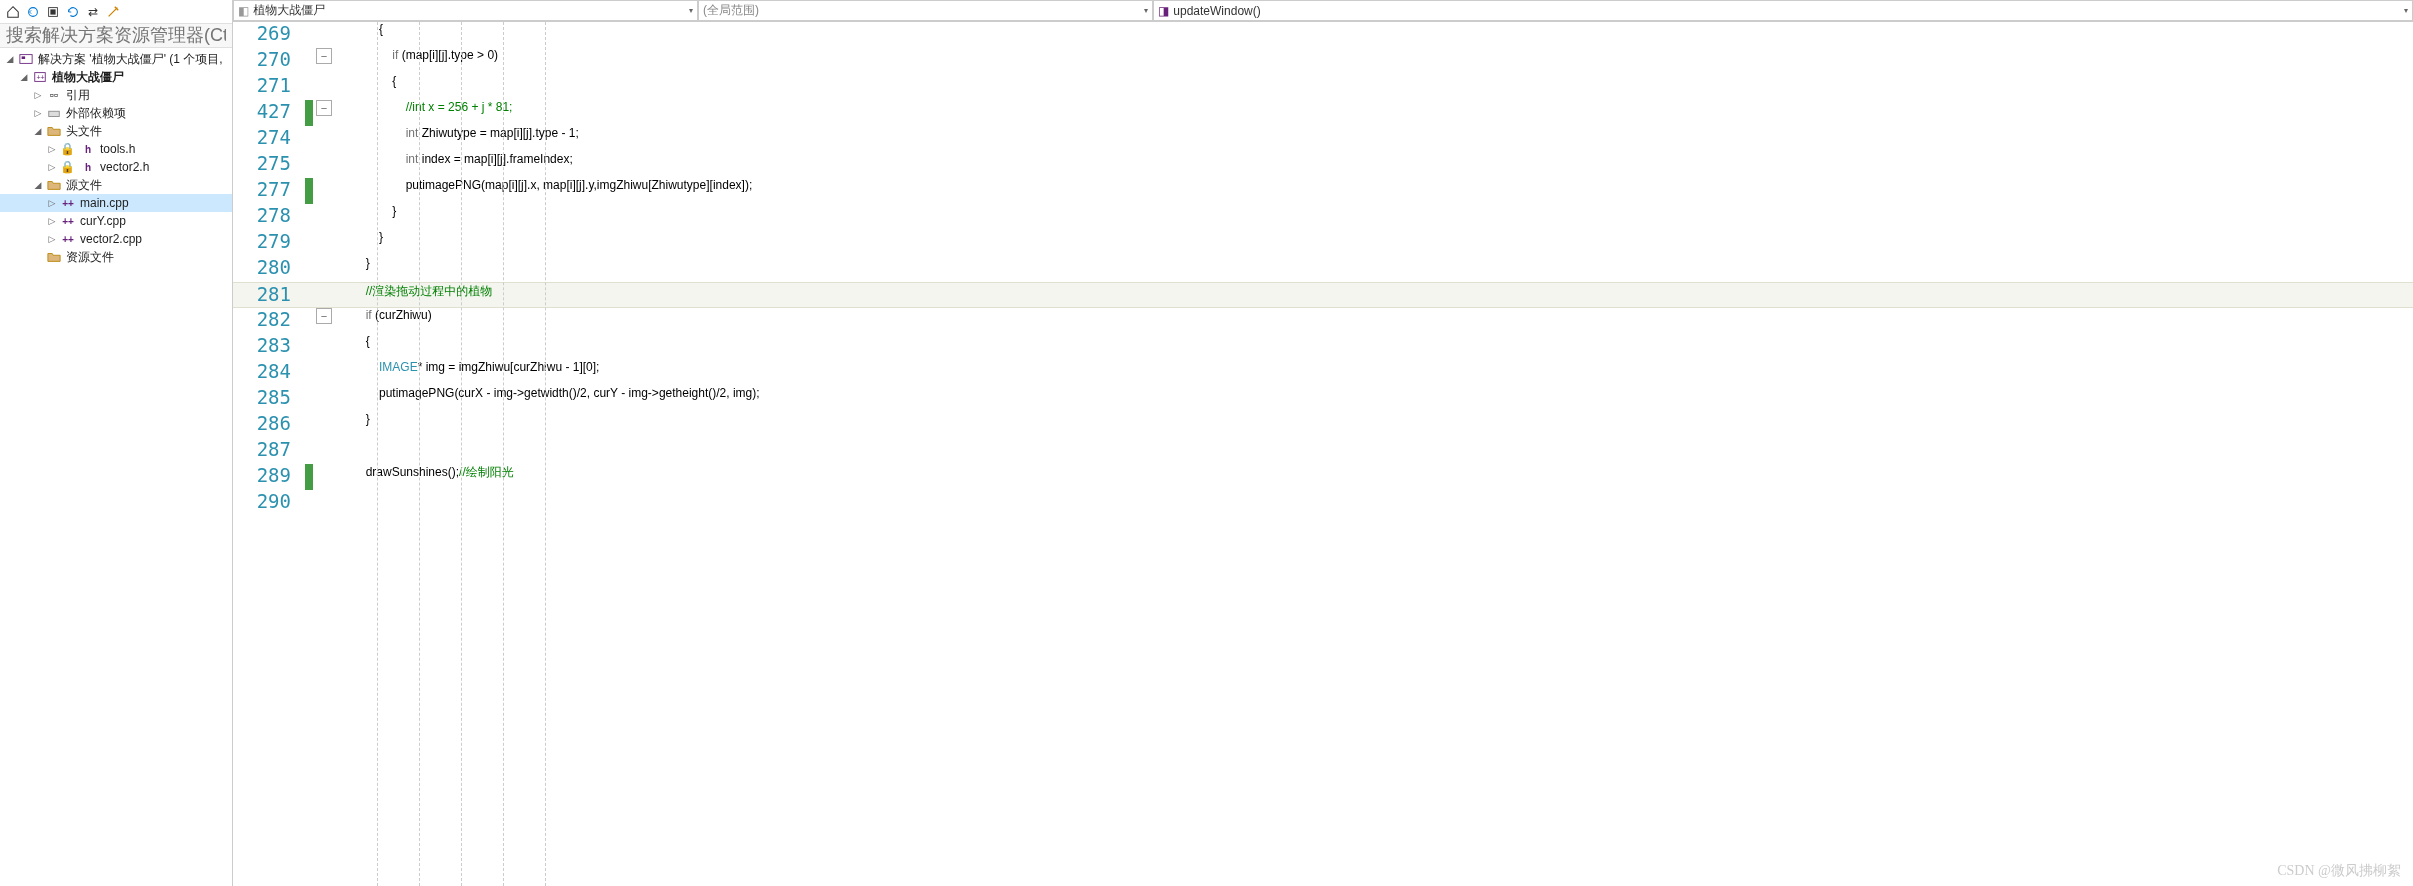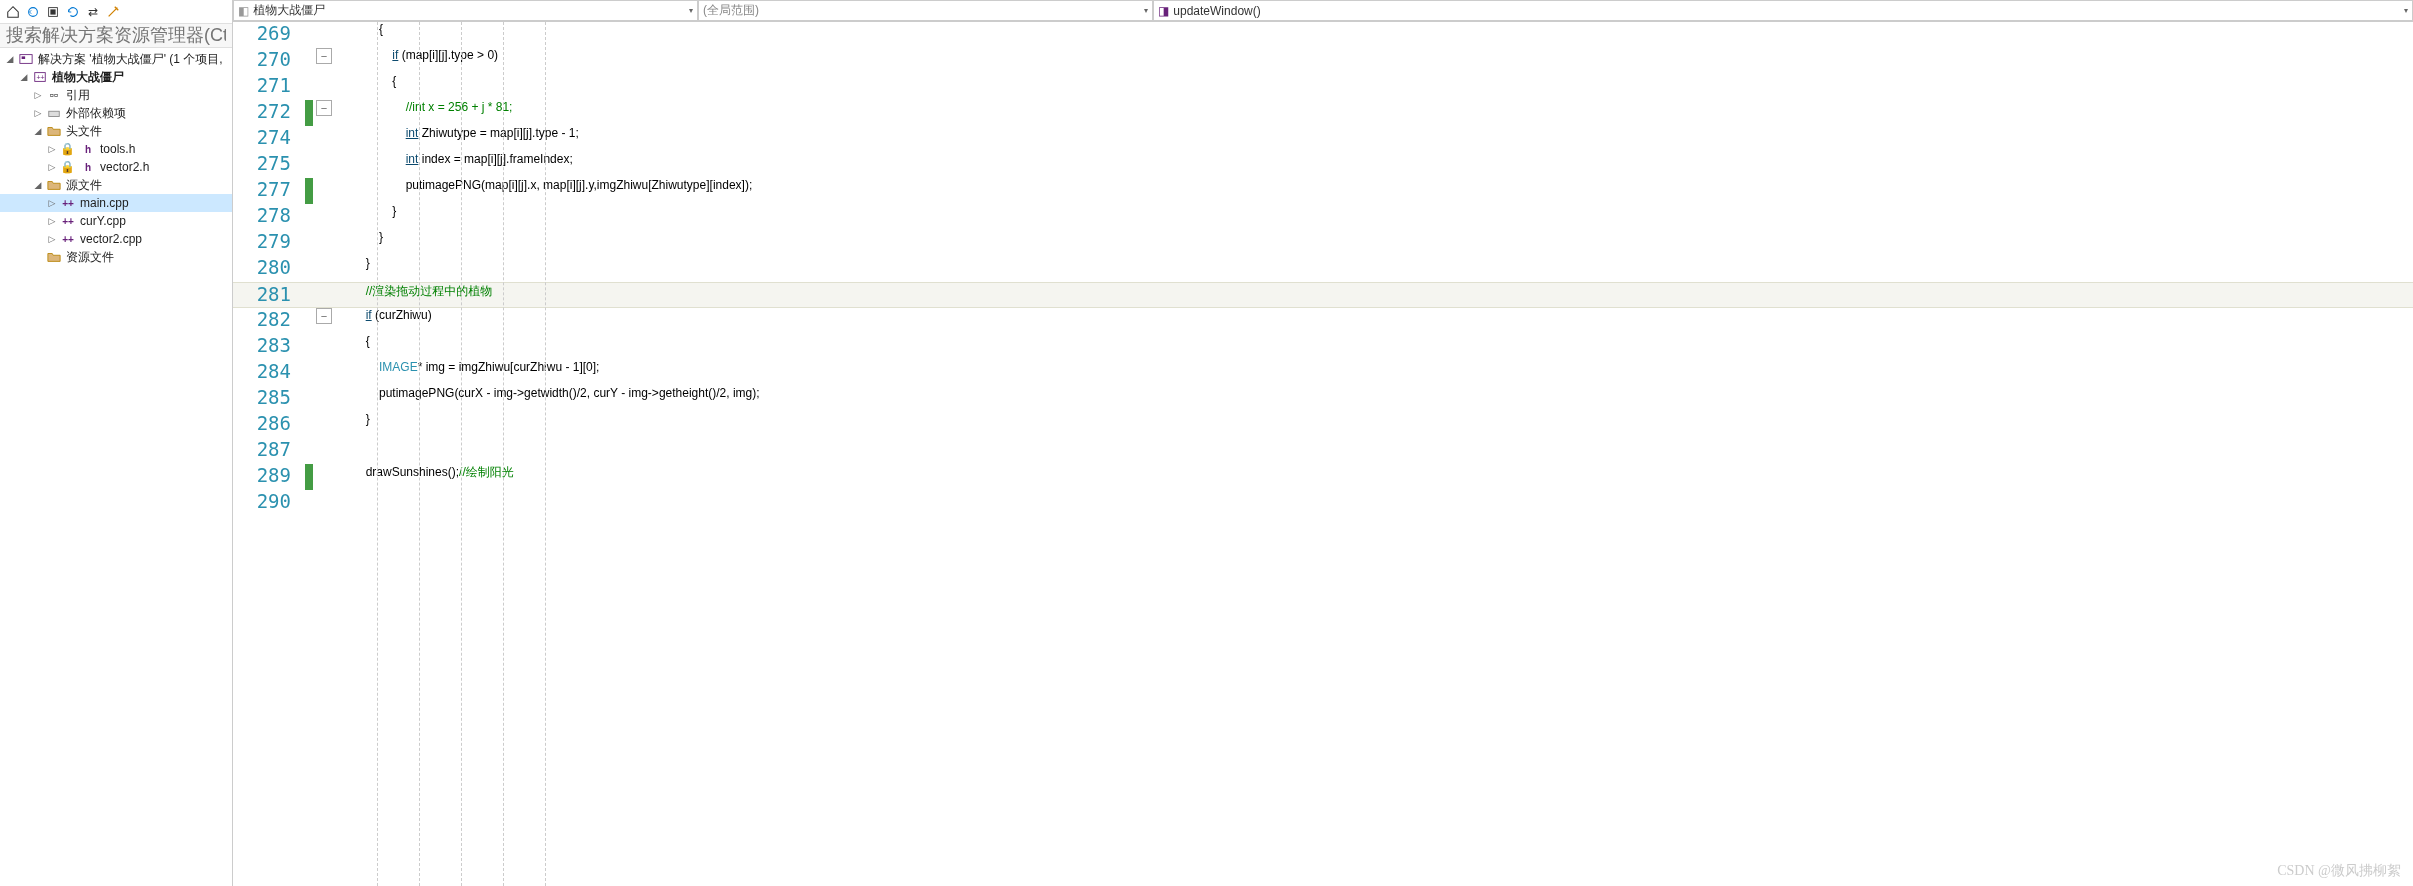--- a/index.html
+++ b/index.html
@@ -41,21 +41,21 @@
 
 .line { display: flex; height: 26px; align-items: flex-start; }
 .line.highlight { background: #f5f5f0; border-top: 1px solid #e0e0d0; border-bottom: 1px solid #e0e0d0; box-sizing: border-box; }
 .ln { width: 72px; text-align: right; padding-right: 14px; color: #2b91af; font-family: "Consolas", monospace; font-size: 19px; }
 .change-mark { width: 8px; height: 26px; }
 .change-mark.green { background: #449c44; }
 .fold { width: 16px; height: 16px; border: 1px solid #aaa; display: flex; align-items: center; justify-content: center; font-size: 11px; color: #666; cursor: pointer; background: #fff; margin: 0 2px; }
 .code-text { white-space: pre; padding-left: 4px; }
 .guide { position: absolute; top: 0; bottom: 0; border-left: 1px dashed #ccc; }
 
-.kw { color: #0c4a6e; text-decoration: underline; }
+.kw { color: #737373; }
 .cmt { color: #008000; }
 .type { color: #2b91af; }
 
 .watermark { position: absolute; bottom: 6px; right: 12px; color: #ccc; font-size: 14px; font-family: "Microsoft YaHei"; }
 </style>
 </head>
 <body>
 
 <div class="container">
   <div class="sidebar">
@@ -226,21 +226,21 @@
             </div>
             <div class="code-text">                <span class="kw">if</span> (map[i][j].type &gt; 0)</div>
           </div>
           <div class="line">
             <div class="ln">271</div>
             <div class="change-mark"></div>
             <div style="width: 22px; display: flex; justify-content: center;"></div>
             <div class="code-text">                {</div>
           </div>
           <div class="line">
-            <div class="ln">272</div>
+            <div class="ln">427</div>
             <div class="change-mark green"></div>
             <div style="width: 22px; display: flex; justify-content: center;">
               <div class="fold">−</div>
             </div>
             <div class="code-text">                    <span class="cmt">//int x = 256 + j * 81;</span></div>
           </div>
           <div class="line">
             <div class="ln">274</div>
             <div class="change-mark"></div>
             <div style="width: 22px; display: flex; justify-content: center;"></div>

